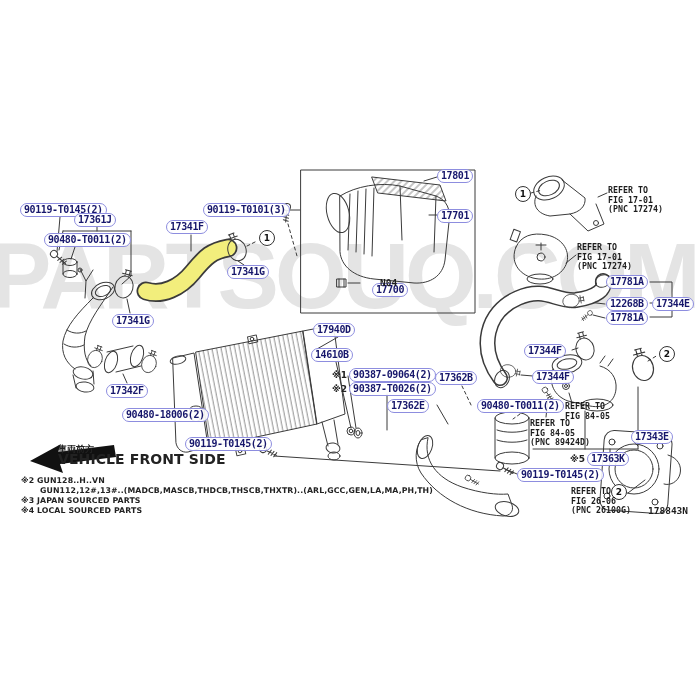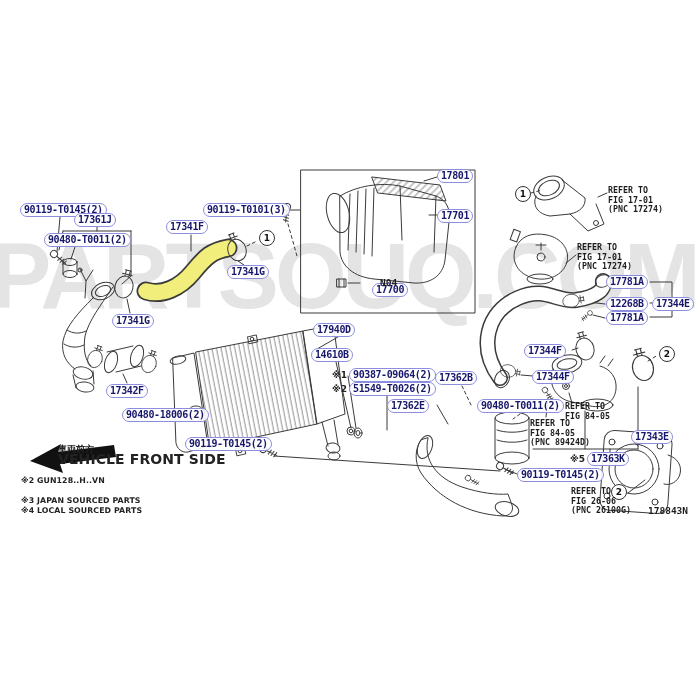--- a/index.html
+++ b/index.html
@@ -244,21 +244,21 @@
   <div class="plain" style="left:380px;top:277px">N04</div>
   <div class="pill" style="left:313px;top:323px">17940D</div>
   <div class="pill" style="left:311px;top:348px">14610B</div>
 
   <div class="noterow" style="left:332px;top:368px">
     <span class="pfx">※1</span>
     <span class="pill">90387-09064(2)</span>
   </div>
   <div class="noterow" style="left:332px;top:382px">
     <span class="pfx">※2</span>
-    <span class="pill">51549-T0026(2)</span>
+    <span class="pill">90387-T0026(2)</span>
   </div>
 
   <div class="pill" style="left:606px;top:275px">17781A</div>
   <div class="pill" style="left:606px;top:297px">12268B</div>
   <div class="pill" style="left:652px;top:297px">17344E</div>
   <div class="pill" style="left:606px;top:311px">17781A</div>
   <div class="pill" style="left:524px;top:344px">17344F</div>
   <div class="pill" style="left:532px;top:370px">17344F</div>
   <div class="pill" style="left:435px;top:371px">17362B</div>
   <div class="pill" style="left:387px;top:399px">17362E</div>
@@ -300,16 +300,17 @@
   <div class="ref" style="left:571px;top:487px">
     <div>REFER TO</div>
     <div>FIG 26-06</div>
     <div>(PNC 26100G)</div>
   </div>
 
   <div class="jp" style="left:58px;top:435px">車両前方</div>
   <div class="foot" style="left:58px;top:451px;font-size:14px">VEHICLE FRONT SIDE</div>
 
   <div class="foot" style="left:21px;top:476px">※2 GUN128..H..VN</div>
+  <div class="foot" style="left:40px;top:486px">GUN112,12#,13#..(MADCB,MASCB,THDCB,THSCB,THXTR)..(ARL,GCC,GEN,LA,MA,PH,TH)</div>
   <div class="foot" style="left:21px;top:496px">※3 JAPAN SOURCED PARTS</div>
   <div class="foot" style="left:21px;top:506px">※4 LOCAL SOURCED PARTS</div>
 
 </div>
 
 </body></html>

